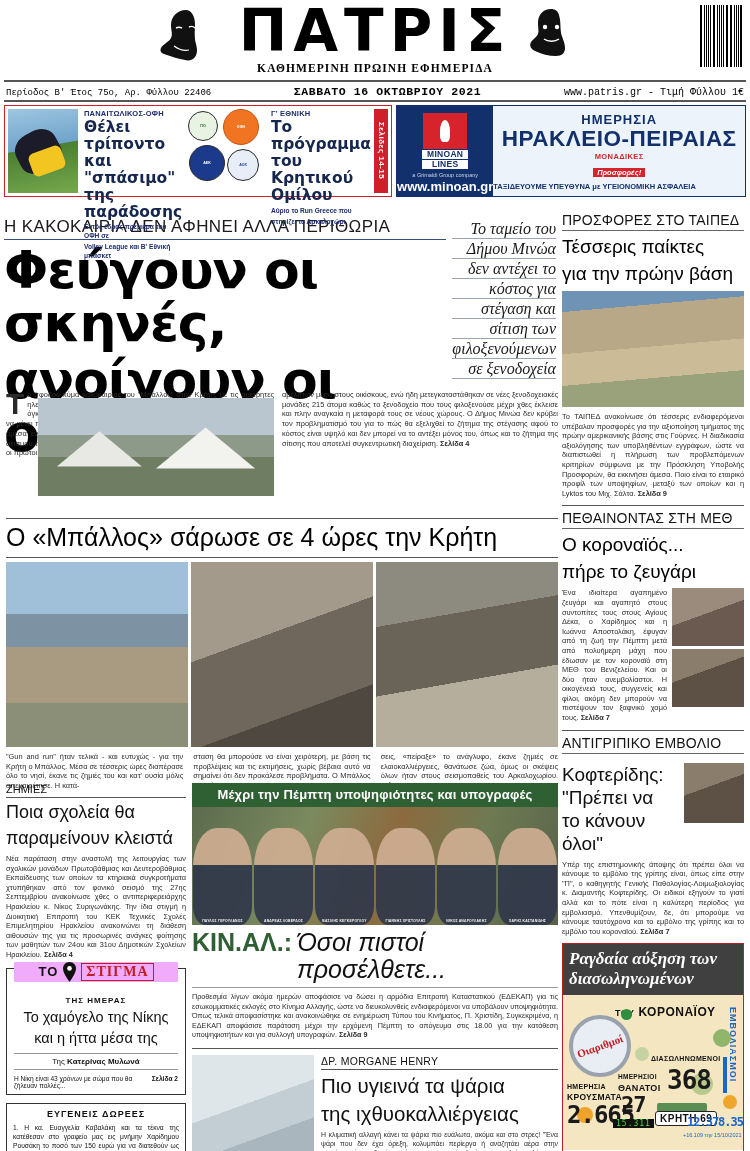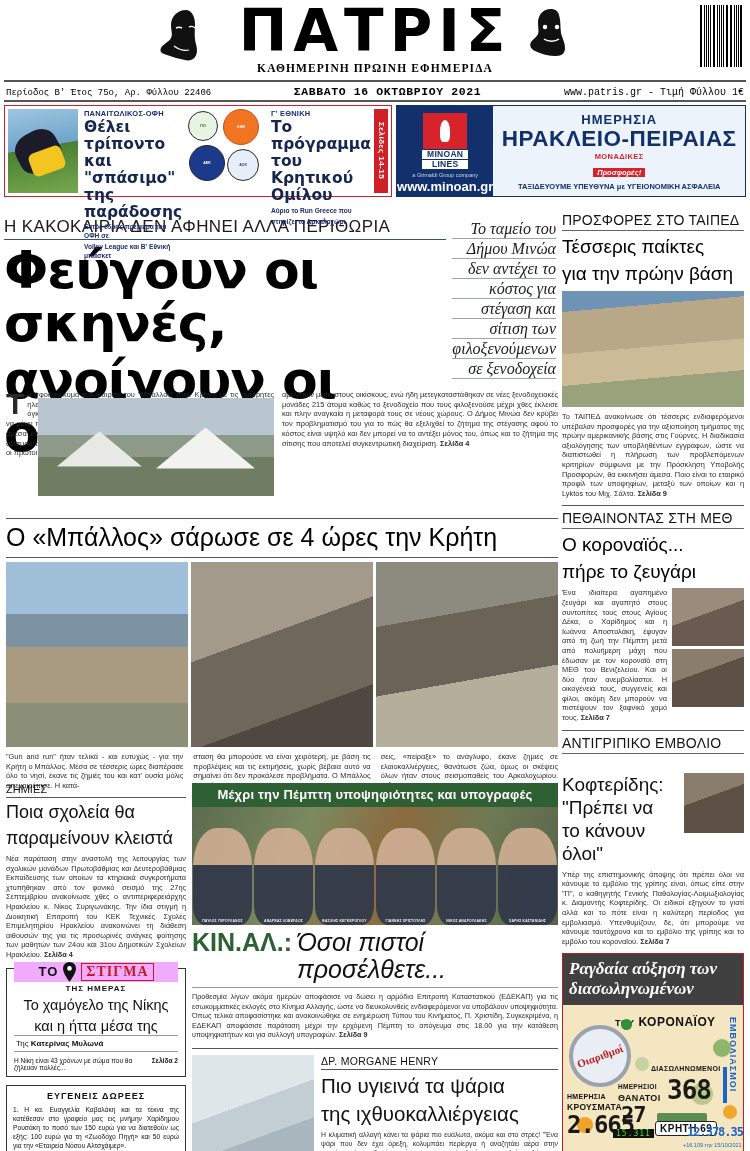--- a/index.html
+++ b/index.html
@@ -108,21 +108,21 @@
   }
   .minoan-small { font-size:5.5px; color:#c9d6ea; margin-top:3px; }
   .minoan-url { font-size:13px; font-weight:bold; color:#fff; margin-top:1px; }
   .minoan-right { flex:1; background:#ecf3fb; position:relative; padding-top:6px; }
   .mn-l1 { text-align:center; font-size:13px; font-weight:bold; color:#12306b; letter-spacing:1px; }
   .mn-l2 { text-align:center; font-size:22.5px; font-weight:bold; color:#12306b; letter-spacing:.5px; line-height:24px; }
   .mn-badge { text-align:center; margin-top:1px; }
   .mn-b1 { font-size:7.5px; font-weight:bold; color:#d7242c; letter-spacing:.4px; }
   .mn-b2 { display:inline-block; background:#d7242c; color:#fff; font-size:7.5px;
            font-style:italic; font-weight:bold; padding:0 4px; }
-  .mn-l3 { text-align:center; font-size:7.5px; color:#12306b; margin-top:3px; font-weight:bold; }
+  .mn-l3 { font-size:7.5px; color:#12306b; margin-top:3px; font-weight:bold; }
 
   
   .lead { display:flex; margin-top:20px; gap:6px; }
   .lead-main { flex:1 1 auto; min-width:0; }
   .lead-kicker {
     font-size:17px; letter-spacing:.4px; color:#1a1a1a; padding-bottom:2px;
     border-bottom:1.5px solid #36507d;
   }
   .lead-title {
     font-family:"DejaVu Sans", sans-serif;
@@ -148,21 +148,21 @@
   .rail-photo { width:100%; height:116px; margin-top:6px; position:relative; overflow:hidden; }
   .rail-body { font-size:7.4px; line-height:9.6px; text-align:justify; margin-top:5px; color:#2a2a2a; }
   .pg { font-weight:bold; white-space:nowrap; }
   .rail-rule { border-top:1.5px solid #555; margin:7px 0 4px; }
 
   .portrait-pair { display:flex; gap:5px; margin-top:5px; }
   .pp-text { flex:1; font-size:7.4px; line-height:9.6px; text-align:justify; color:#2a2a2a; }
   .pp-img { flex:0 0 72px; }
   .pp-img .ph { width:72px; height:58px; margin-bottom:3px; }
 
-  .kof { display:flex; gap:4px; margin-top:19px; }
+  .kof { display:flex; gap:4px; margin-top:9px; }
   .kof-head { flex:1; font-size:19px; line-height:23px; }
   .kof-img { flex:0 0 60px; height:60px; }
 
   
   .covid { border:1px solid #c21d22; margin-top:7px; }
   .covid-top { background:#404040; color:#fff; padding:5px 6px 6px; }
   .covid-top div {
     font-family:"Liberation Serif", serif; font-style:italic; font-weight:bold;
     font-size:17px; line-height:20px;
   }
@@ -187,23 +187,23 @@
   .bl-body { font-size:7.3px; line-height:9.6px; text-align:justify; margin-top:5px; color:#2a2a2a; }
 
   .stigma { border:1px solid #333; margin-top:8px; padding:6px 7px 5px; position:relative; }
   .stigma-top { display:flex; align-items:center; justify-content:center; gap:4px; margin-top:-13px; background:#f0abfc; }
   .stigma-to { font-size:13px; font-weight:bold; letter-spacing:1px; }
   .stigma-pin { width:15px; height:20px; position:relative; }
   .stigma-word {
     border:1.5px solid #c21d22; color:#c21d22; font-weight:bold;
     font-size:14px; letter-spacing:1px; padding:0 4px; font-family:"Liberation Serif", serif;
   }
-  .stigma-day { text-align:center; font-size:8px; font-weight:bold; letter-spacing:1px; margin-top:2px; }
+  .stigma-day { text-align:center; font-size:8px; font-weight:bold; letter-spacing:1px; margin-top:14px; }
   .stigma-head { text-align:center; font-size:14.5px; line-height:18px; margin-top:3px; }
-  .stigma-by { border-top:1px solid #999; border-bottom:1px solid #999; margin-top:0; padding:3px 2px; font-size:8px; }
+  .stigma-by { border-top:1px solid #999; border-bottom:1px solid #999; margin-top:6px; padding:3px 2px; font-size:8px;text-align:center; }
   .stigma-foot { font-size:6.6px; margin-top:5px; display:flex; justify-content:space-between; gap:4px; }
 
   .dores { border:1px solid #333; margin-top:8px; padding:5px 6px; }
   .dores-h { text-align:center; font-weight:bold; font-size:9px; letter-spacing:1px; }
   .dores-b { font-size:6.7px; line-height:9px; text-align:justify; margin-top:4px; }
 
   
   .bc { position:absolute; left:192px; top:783px; width:366px; }
   .bc-banner {
     background:#2f6034; color:#fff; text-align:center; font-weight:bold;

